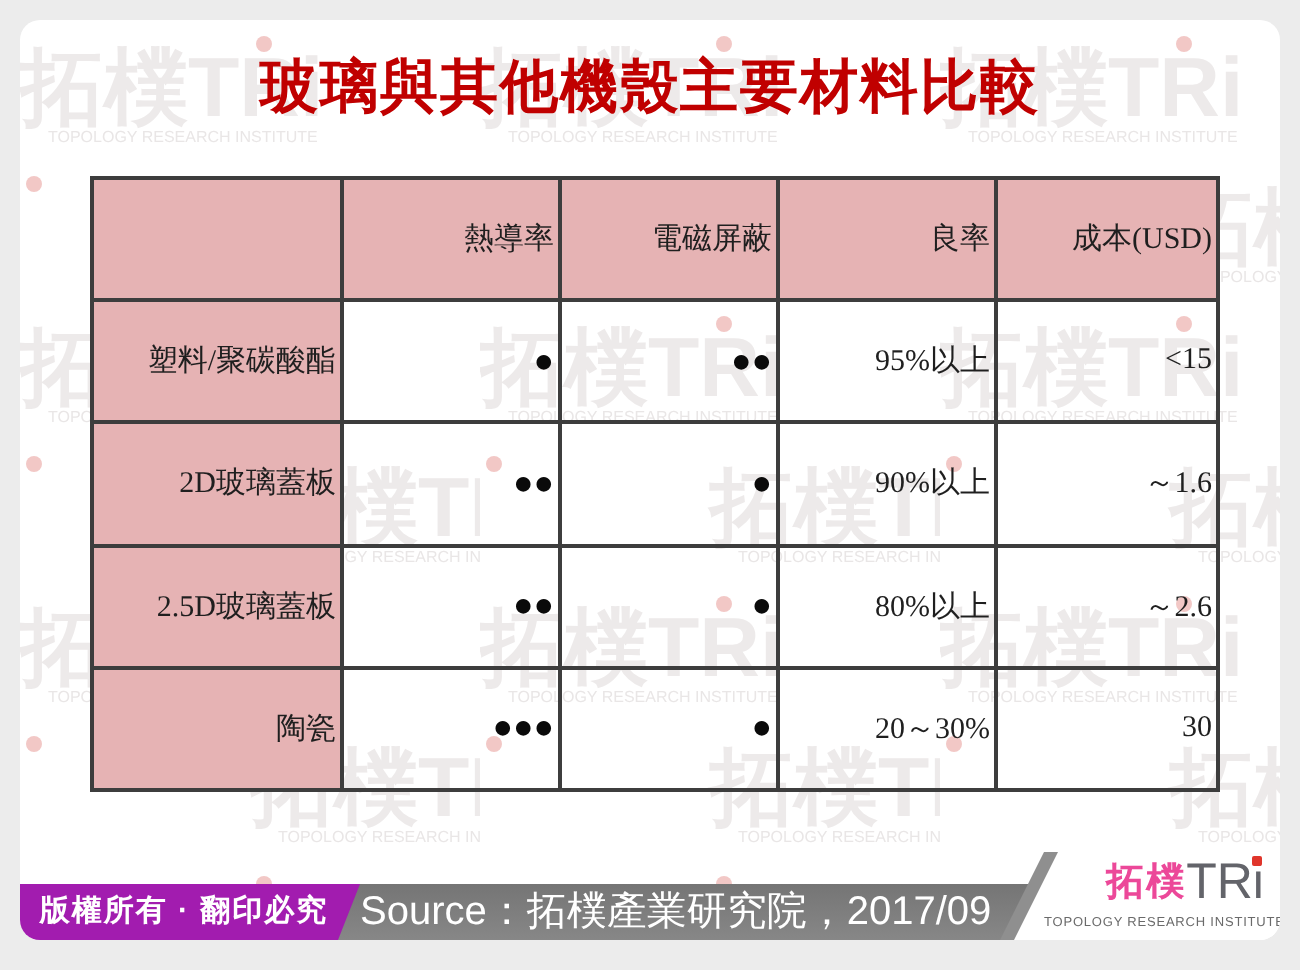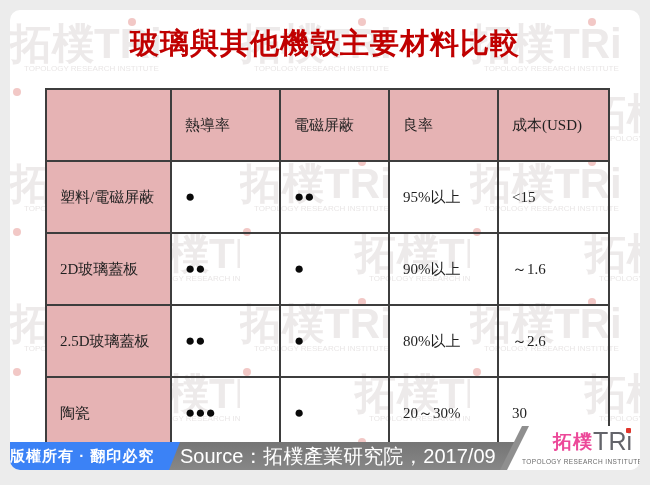--- a/index.html
+++ b/index.html
@@ -25,44 +25,44 @@
 
   table.cmp{
     position:absolute;left:35px;top:78px;
     width:563px;height:308px;
     border-collapse:collapse;table-layout:fixed;
     font-family:"Liberation Serif","DejaVu Serif",serif;
     font-size:15px;color:#1f1f1f;
   }
   table.cmp td,table.cmp th{
     border:2px solid #3d3d3d;
-    text-align:left;vertical-align:middle;
-    padding:13px;height:44px;overflow:hidden;
+    text-align:right;vertical-align:middle;
+    padding:2px;height:44px;overflow:hidden;
   }
   table.cmp{border:2px solid #151515;}
   th.blank, td.rowlabel, th.colhead{background:#e6b3b4;font-weight:normal;}
   td.val{background:transparent;}
   td.dots{font-size:17px;letter-spacing:0px;color:#0a0a0a;background:transparent;}
   col.c1{width:125px;} col.c2{width:109px;} col.c3{width:109px;}
   col.c4{width:109px;} col.c5{width:111px;}
 
   
   .footer-gray{
     position:absolute;left:100px;top:432px;width:410px;height:28px;
     background:linear-gradient(#757575,#878787);
     clip-path:polygon(0 0,100% 0,calc(100% - 10px) 100%,0 100%);
     color:#ffffff;font-size:20px;line-height:28px;text-align:left;
   }
   .footer-gray span{margin-left:70px;}
   .footer-black{
     position:absolute;left:0px;top:432px;width:170px;height:28px;
-    background:#3b82f6;
+    background:#a21caf;
     clip-path:polygon(0 0,100% 0,calc(100% - 11px) 100%,0 100%);
     color:#ffffff;font-size:15px;font-weight:bold;line-height:28px;
-    text-align:left;letter-spacing:1px;padding-right:6px;box-sizing:border-box;
+    text-align:center;letter-spacing:1px;padding-right:6px;box-sizing:border-box;
   }
   .logo-plate{
     position:absolute;left:486px;top:416px;width:144px;height:44px;
     background:#ffffff;
     clip-path:polygon(32px 0,100% 0,100% 100%,10px 100%);
   }
   .logo-stripe{
     position:absolute;left:486px;top:416px;width:40px;height:44px;
     background:#8f8f8f;
     clip-path:polygon(26px 0,33px 0,11px 100%,4px 100%);
@@ -108,21 +108,21 @@
       </colgroup>
       <tbody>
           <tr>
         <th class="blank"></th>
         <th class="colhead">熱導率</th>
         <th class="colhead">電磁屏蔽</th>
         <th class="colhead">良率</th>
         <th class="colhead">成本(USD)</th>
       </tr>
       <tr>
-        <td class="rowlabel">塑料/電磁屏蔽</td>
+        <td class="rowlabel">塑料/聚碳酸酯</td>
         <td class="val dots">●</td>
         <td class="val dots">●●</td>
         <td class="val">95%以上</td>
         <td class="val">&lt;15</td>
       </tr>
       <tr>
         <td class="rowlabel">2D玻璃蓋板</td>
         <td class="val dots">●●</td>
         <td class="val dots">●</td>
         <td class="val">90%以上</td>

